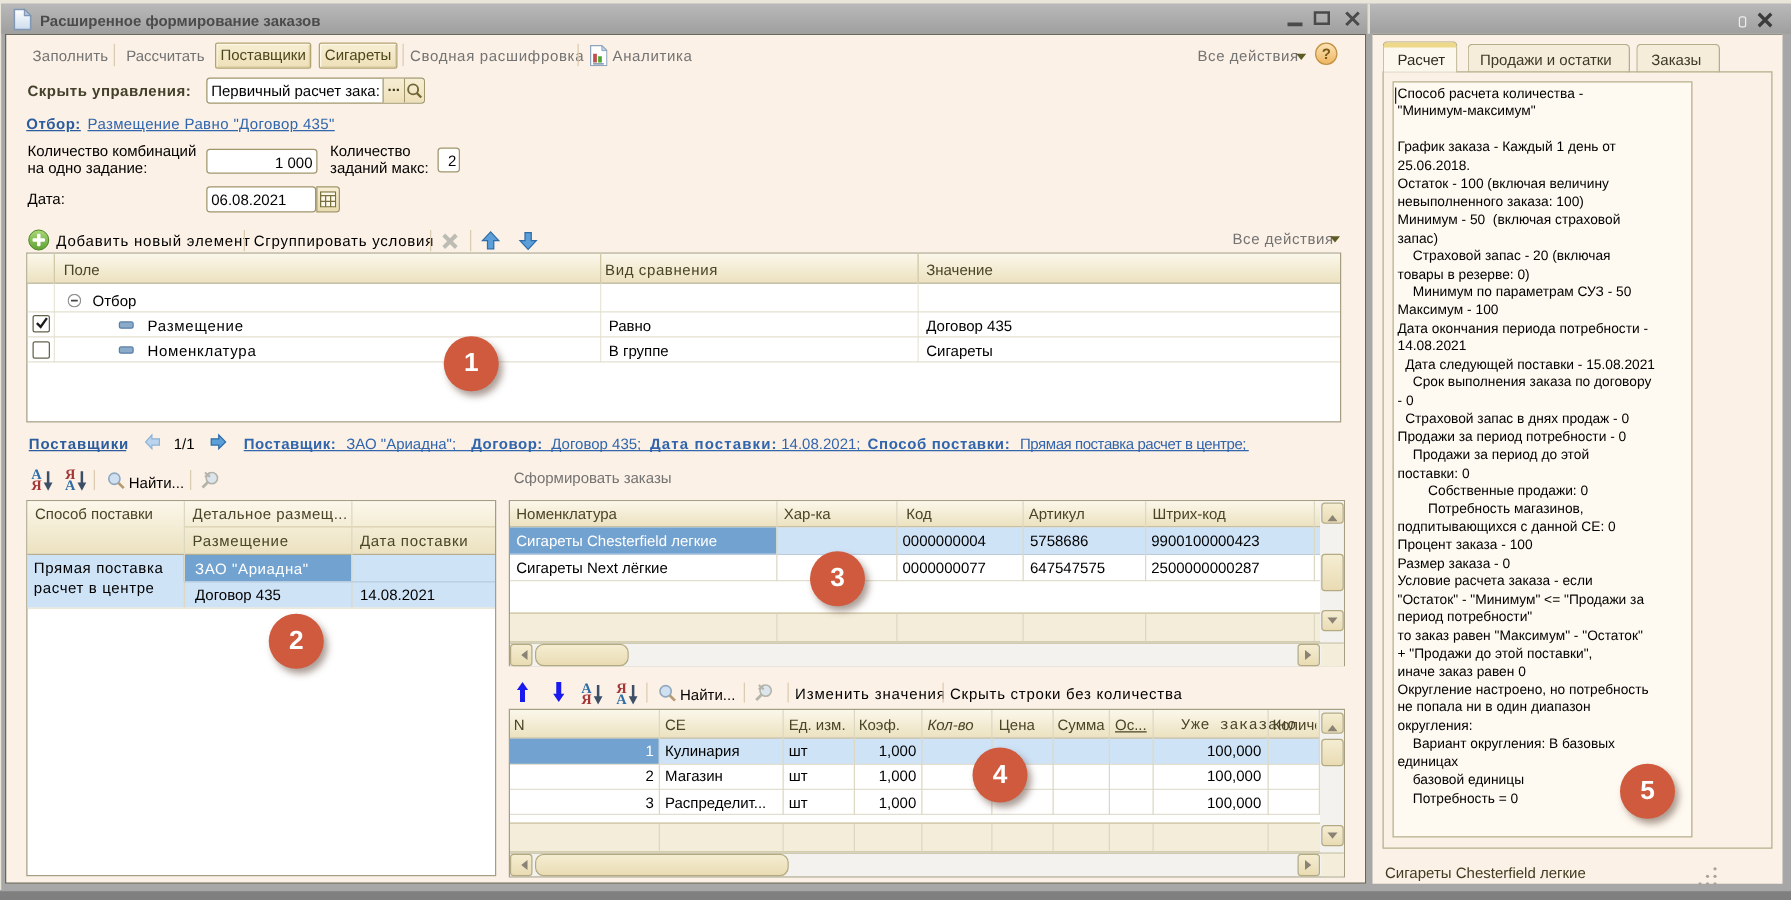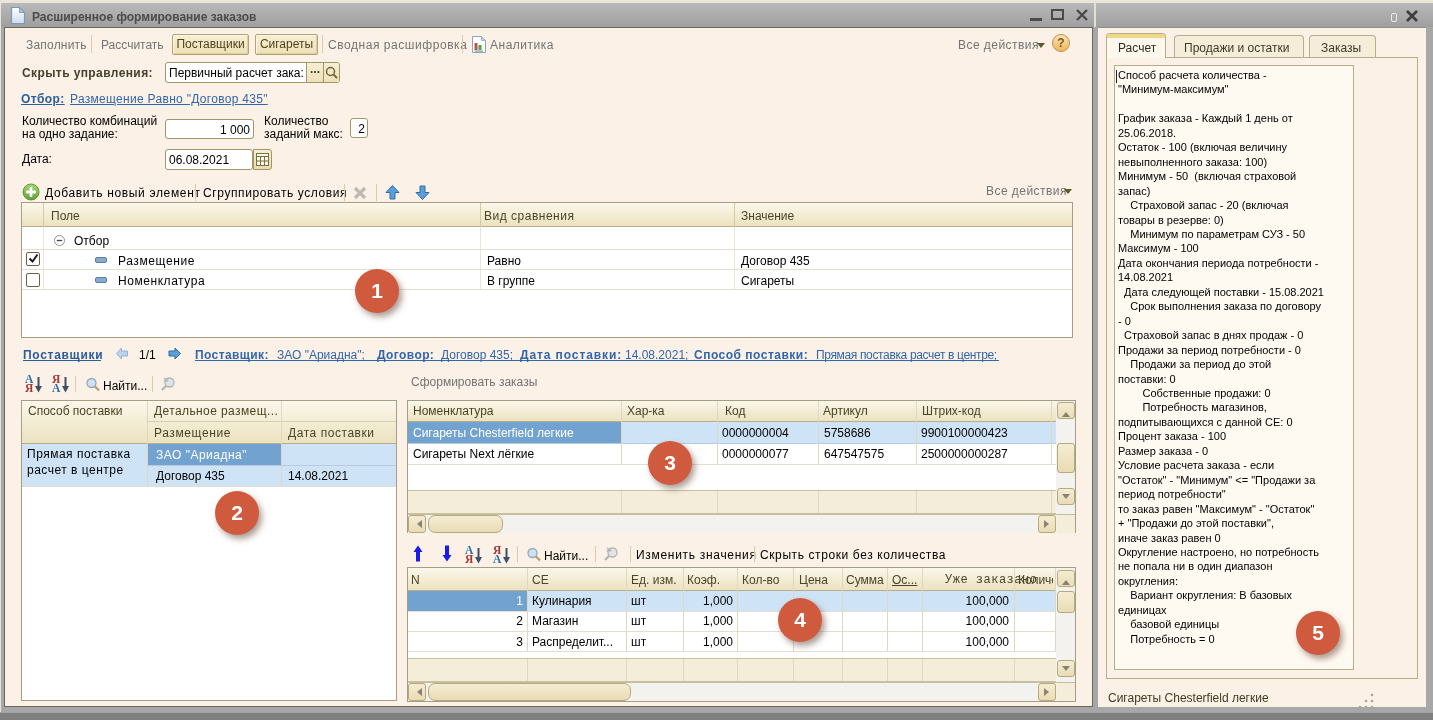--- a/index.html
+++ b/index.html
@@ -317,21 +317,21 @@
 <div class="t" style="left:636px;top:548px;letter-spacing:0.7px;">Изменить значения</div>
 <div class="sep" style="left:754px;top:546px;height:16px;"></div>
 <div class="t" style="left:760px;top:548px;letter-spacing:0.6px;">Скрыть строки без количества</div>
 
 <div class="tblborder" style="left:407px;top:567px;width:669px;height:135px;"></div>
 <div class="thead" style="left:408px;top:568px;width:667px;height:23px;"></div>
 <div class="t hdrtxt" style="left:411px;top:573px;">N</div>
 <div class="t hdrtxt" style="left:532px;top:573px;">СЕ</div>
 <div class="t hdrtxt" style="left:631px;top:573px;">Ед. изм.</div>
 <div class="t hdrtxt" style="left:687px;top:573px;">Коэф.</div>
-<div class="t hdrtxt" style="left:742px;top:573px;">Кол-во</div>
+<div class="t hdrtxt" style="left:742px;top:573px;font-style:italic;">Кол-во</div>
 <div class="t hdrtxt" style="left:799px;top:573px;">Цена</div>
 <div class="t hdrtxt" style="left:846px;top:573px;">Сумма</div>
 <div class="t hdrtxt" style="left:892px;top:573px;text-decoration:underline;">Ос...</div>
 <div class="t hdrtxt" style="left:945px;top:573px;letter-spacing:0.5px;font-family:Liberation Mono, monospace;">Уже заказано</div>
 <div class="t hdrtxt cell" style="left:1018px;top:573px;width:35px;">Количе</div>
 <div class="rowsel" style="left:408px;top:591px;width:667px;height:21px;"></div>
 <div class="rowfoc" style="left:408px;top:591px;width:119px;height:21px;"></div>
 <div class="t" style="left:408px;top:594px;width:115px;text-align:right;color:#fff;">1</div>
 <div class="t" style="left:532px;top:594px;">Кулинария</div>
 <div class="t" style="left:631px;top:594px;">шт</div>

